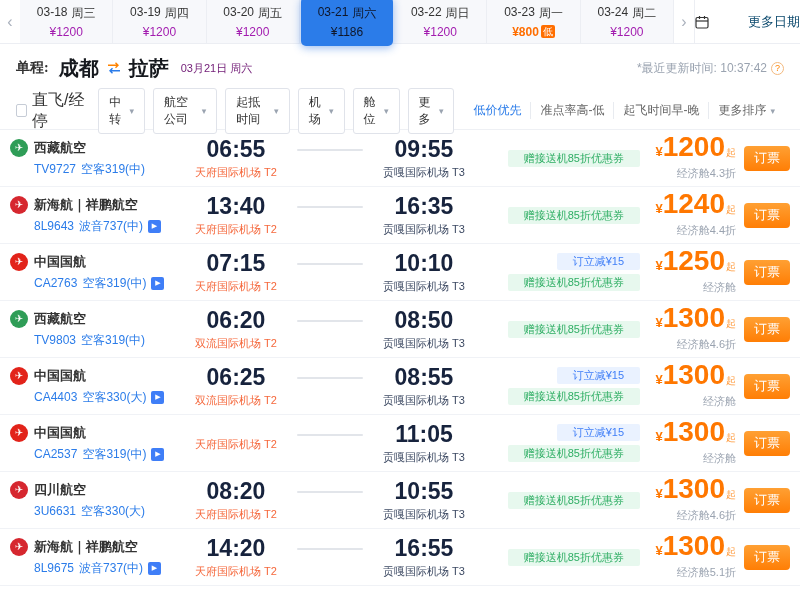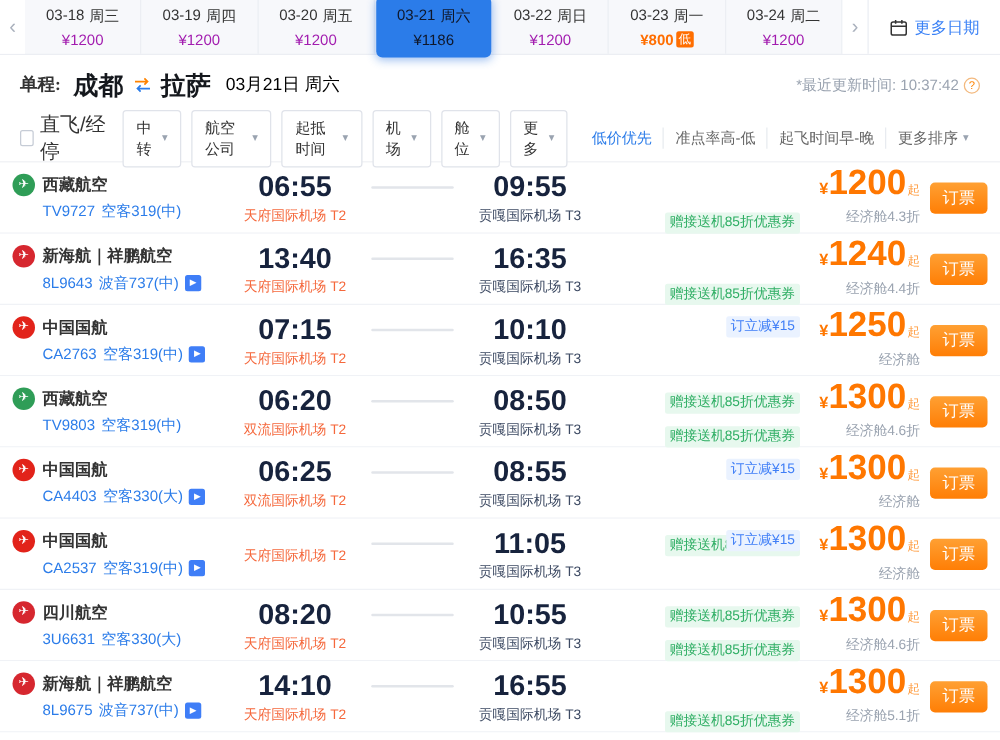--- a/index.html
+++ b/index.html
@@ -17,29 +17,29 @@
   .dt-l1 { display:flex; gap:4px; color:#333; }
   .dt-l2 { display:flex; align-items:center; }
   .dt-price { color:#a21caf; }
   .dt-price.low { color:#ff6e00; font-weight:bold; }
   .low-badge { background:#ff6e00; color:#fff; font-size:10px; line-height:13px;
     padding:0 2px; border-radius:2px; margin-left:2px; }
   .date-tab.selected { background:#2b7ce9; margin:-3px 1px; border-radius:5px;
     box-shadow:0 2px 8px rgba(32,108,221,.45); z-index:2; border-right:none; }
   .date-tab.selected .dt-l1, .date-tab.selected .dt-price { color:#0f172a; }
   .more-dates { width:106px; background:#fff; border-left:1px solid #eceef3;
-    display:flex; align-items:center; justify-content:center; gap:6px;
-    font-size:13px; color:#3b82f6; cursor:pointer; }
+    display:flex; align-items:center; justify-content:space-between; gap:6px;
+    font-size:13px; color:#0c4a6e; cursor:pointer; }
 
   
   .route-header { height:48px; display:flex; align-items:center; padding:0 16px; background:#fff; }
   .trip-type { font-size:14px; font-weight:bold; margin-right:10px;font-family:Liberation Serif, serif; }
   .city { font-size:20px; font-weight:bold; color:#15181d; }
   .swap-icon { margin:0 7px; display:flex; align-items:center; cursor:pointer; }
-  .route-date { font-size:14px; margin-left:12px; color:#000000; }
+  .route-date { font-size:11px; margin-left:12px; color:#701a75; }
   .updated { margin-left:auto; font-size:12px; color:#9aa3b0; display:flex; align-items:center; gap:4px;text-align:center; }
   .info-icon { width:13px; height:13px; border-radius:50%; border:1px solid #f3b97e;
     color:#ff8300; font-size:9px; display:flex; align-items:center; justify-content:center; cursor:pointer; }
 
   
   .filter-bar { height:38px; display:flex; align-items:center; padding:0 16px; gap:10px;
     border-bottom:1px solid #eef0f4; background:#fff; }
   .direct { display:flex; align-items:center; gap:5px; font-size:16px; cursor:pointer; }
   .checkbox { width:13px; height:13px; border:1px solid #c6ccd6; border-radius:2px; background:#fff; }
   .pills { display:flex; gap:8px; }
@@ -64,21 +64,21 @@
   .play-icon { width:13px; height:13px; border-radius:2px; background:#3f7ef7; color:#fff;
     font-size:7px; display:flex; align-items:center; justify-content:center; cursor:pointer; }
   .col-dep,.col-arr { width:112px; text-align:center; }
   .time { font-size:23px; font-weight:bold; color:#17233d; }
   .airport { font-size:11px; margin-top:2px; white-space:nowrap; }
   .airport.dep { color:#f5683c; }
   .airport.arr { color:#3d4a63; }
   .col-line { width:76px; display:flex; align-items:center; justify-content:center; }
   .fly-line { width:66px; height:2px; background:#e2e5ea; border-radius:1px; margin-bottom:16px; }
   .col-tags { flex:1; display:flex; flex-direction:column; align-items:flex-end; gap:4px; padding-right:12px; }
-  .tag { font-size:11px; line-height:17px; padding:0 4px; border-radius:2px; white-space:nowrap;margin-top:40px; }
+  .tag { font-size:11px; line-height:17px; padding:0 16px; border-radius:2px; white-space:nowrap; }
   .tag.green { color:#2fae64; background:#e7f8ee; }
   .tag.blue  { color:#3f7ef7; background:#eaf2ff; }
   .col-price { width:84px; display:flex; flex-direction:column; align-items:flex-end; }
   .price-line { color:#ff7700; font-weight:bold; line-height:22px; }
   .yen { font-size:13px; }
   .pnum { font-size:28px; }
   .qi { font-size:10px; font-weight:normal; color:#ff9a3c; margin-left:1px; }
   .cabin { font-size:11px; color:#9aa3b0; margin-top:2px; white-space:nowrap; }
   .col-book { width:54px; display:flex; justify-content:flex-end; }
   .book-btn { width:46px; height:25px; background:linear-gradient(180deg,#ffa033,#ff7e05);
@@ -557,21 +557,21 @@
         <span class="logo" style="background: rgb(214, 39, 47);">✈</span>
         <span class="airline-name">新海航｜祥鹏航空</span>
       </div>
       <div class="flight-meta">
         <span>8L9675</span>
         <span>波音737(中)</span>
         <span class="play-icon">▶</span>
       </div>
     </div>
     <div class="col-dep">
-      <div class="time">14:10</div>
+      <div class="time">14:20</div>
       <div class="airport dep">
         <span>天府国际机场</span> <span>T2</span>
       </div>
     </div>
     <div class="col-line">
           <div class="fly-line"></div>
         </div>
     <div class="col-arr">
       <div class="time">16:55</div>
       <div class="airport arr">

